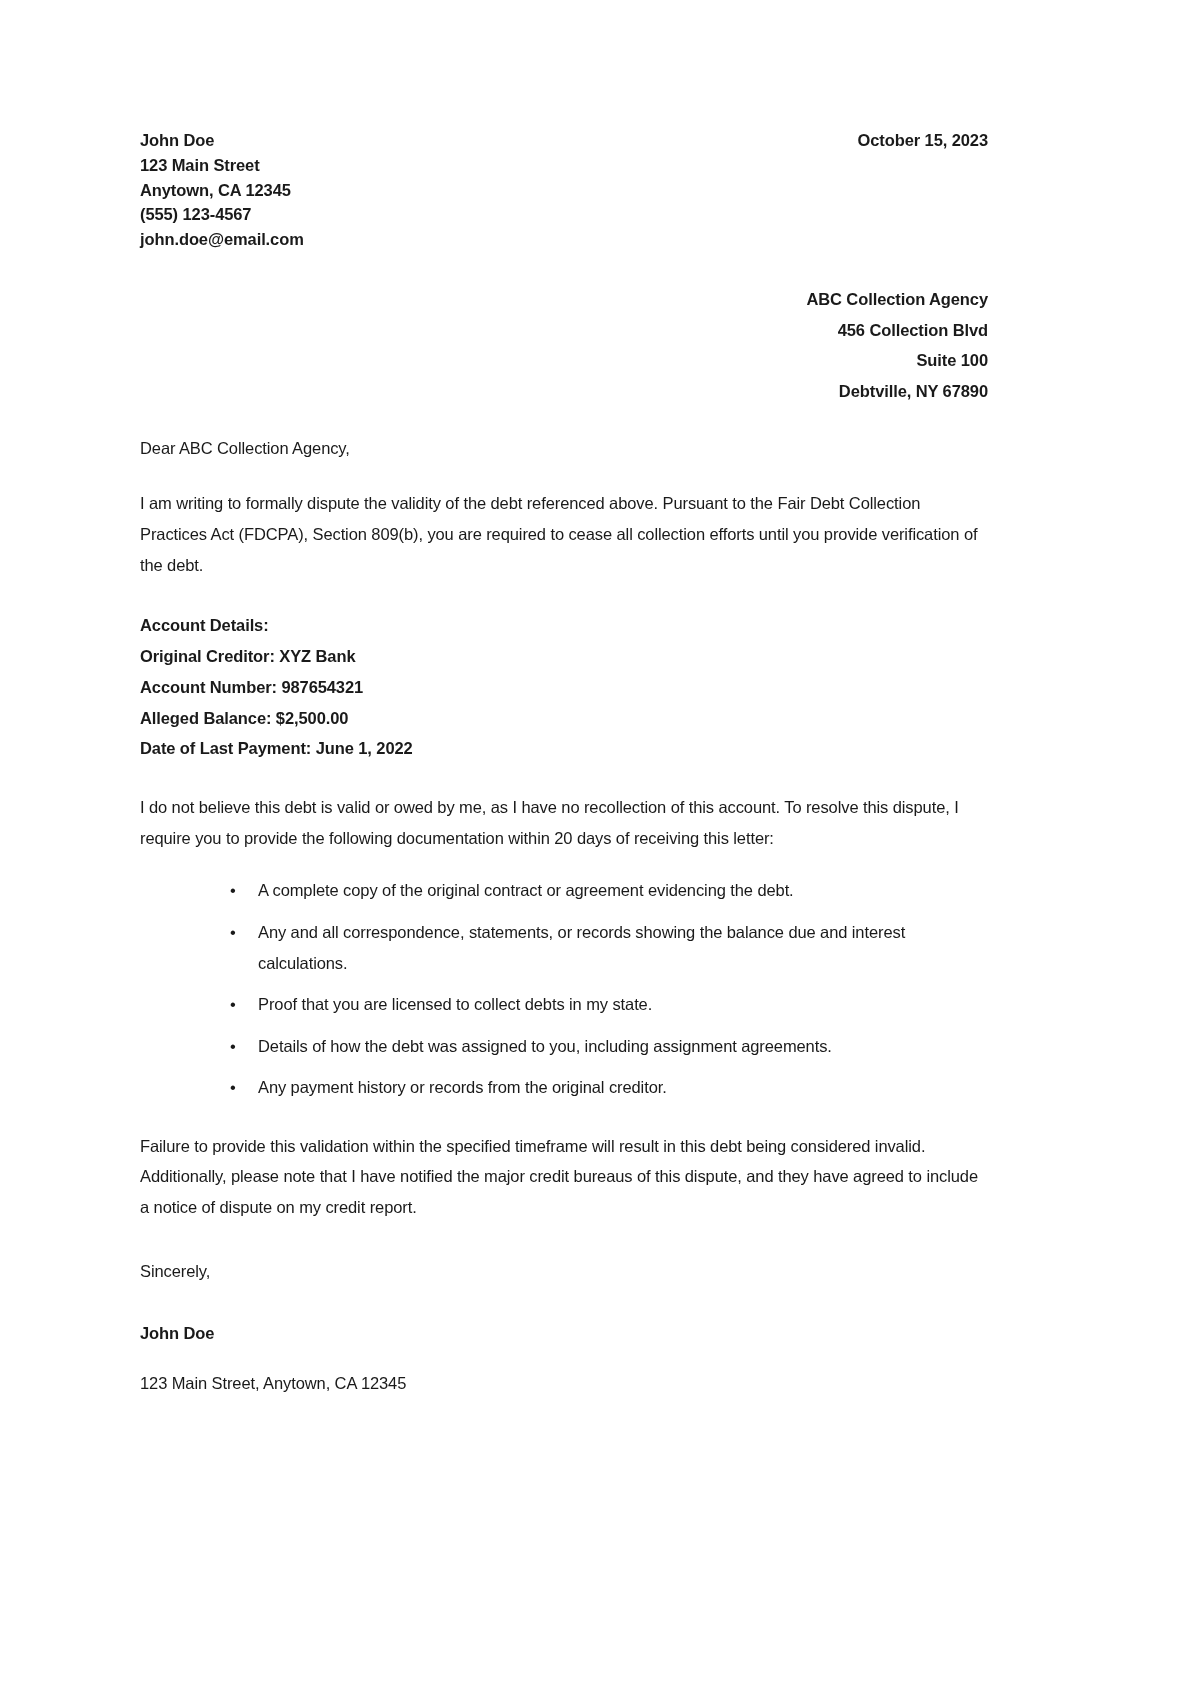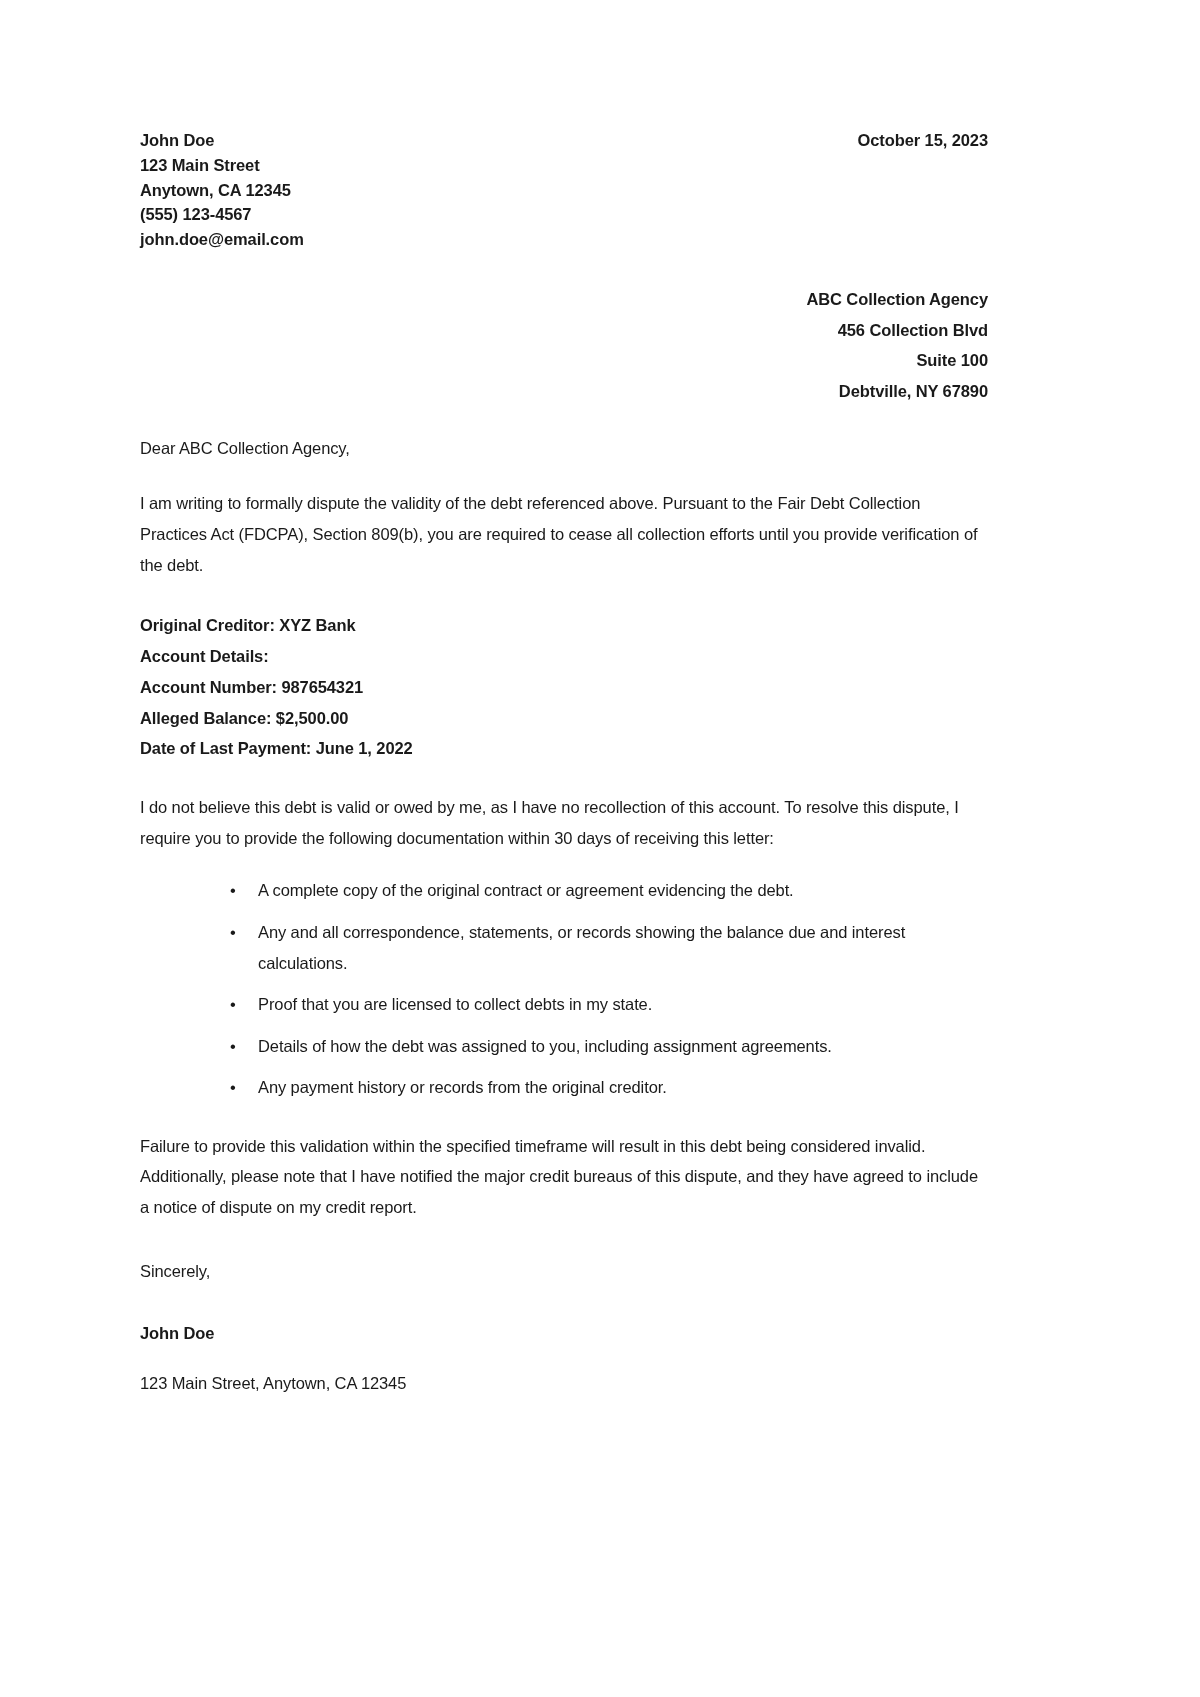--- a/index.html
+++ b/index.html
@@ -171,28 +171,28 @@
       <div class="recipient-line">Suite 100</div>
       <div class="recipient-line">Debtville, NY 67890</div>
     </div>
 
 
     <div class="salutation">Dear ABC Collection Agency,</div>
 
     <div class="body-para">I am writing to formally dispute the validity of the debt referenced above. Pursuant to the Fair Debt Collection Practices Act (FDCPA), Section 809(b), you are required to cease all collection efforts until you provide verification of the debt.</div>
 
     <div class="account-details">
+      <div class="account-line">Account Details:</div>
       <div class="account-line">Original Creditor: XYZ Bank</div>
-      <div class="account-line">Account Details:</div>
       <div class="account-line">Account Number: 987654321</div>
       <div class="account-line">Alleged Balance: $2,500.00</div>
       <div class="account-line">Date of Last Payment: June 1, 2022</div>
     </div>
 
-    <div class="body-para">I do not believe this debt is valid or owed by me, as I have no recollection of this account. To resolve this dispute, I require you to provide the following documentation within 30 days of receiving this letter:</div>
+    <div class="body-para">I do not believe this debt is valid or owed by me, as I have no recollection of this account. To resolve this dispute, I require you to provide the following documentation within 20 days of receiving this letter:</div>
 
     <ul class="doc-list">
       <li>
         <span class="bullet-dot">•</span>
         <span class="item-text">A complete copy of the original contract or agreement evidencing the debt.</span>
       </li>
       <li>
         <span class="bullet-dot">•</span>
         <span class="item-text">Any and all correspondence, statements, or records showing the balance due and interest calculations.</span>
       </li>

